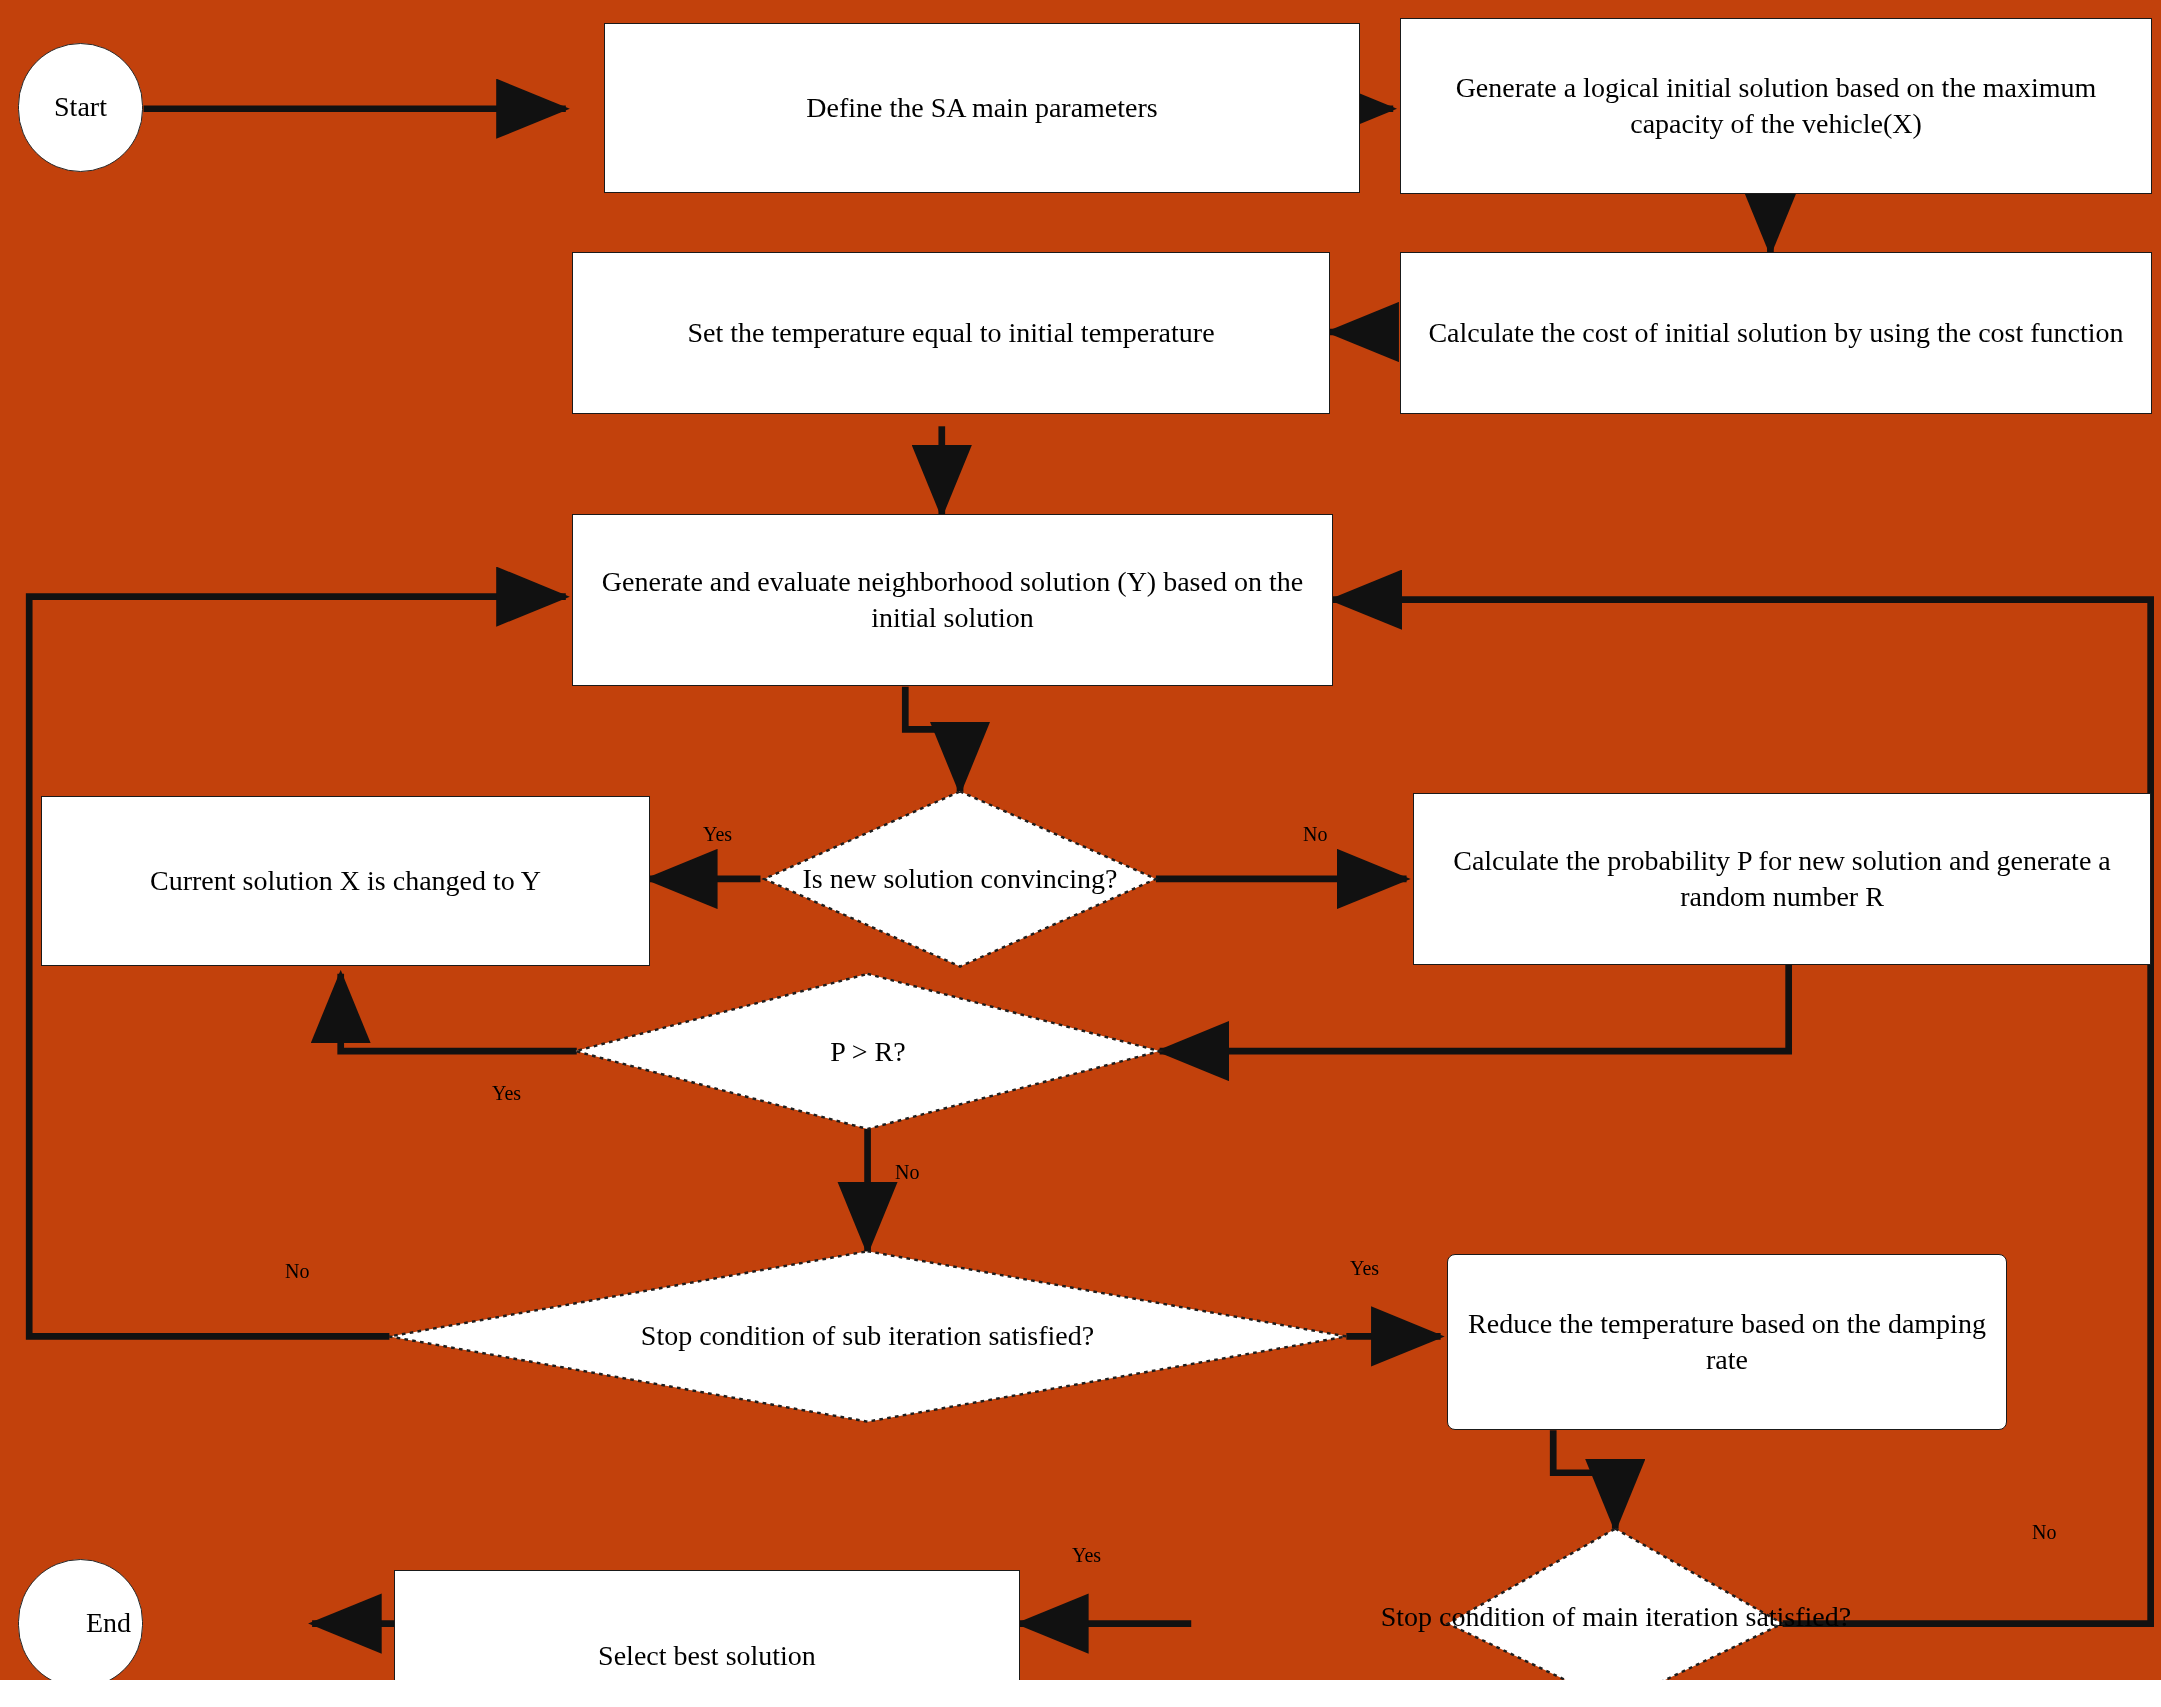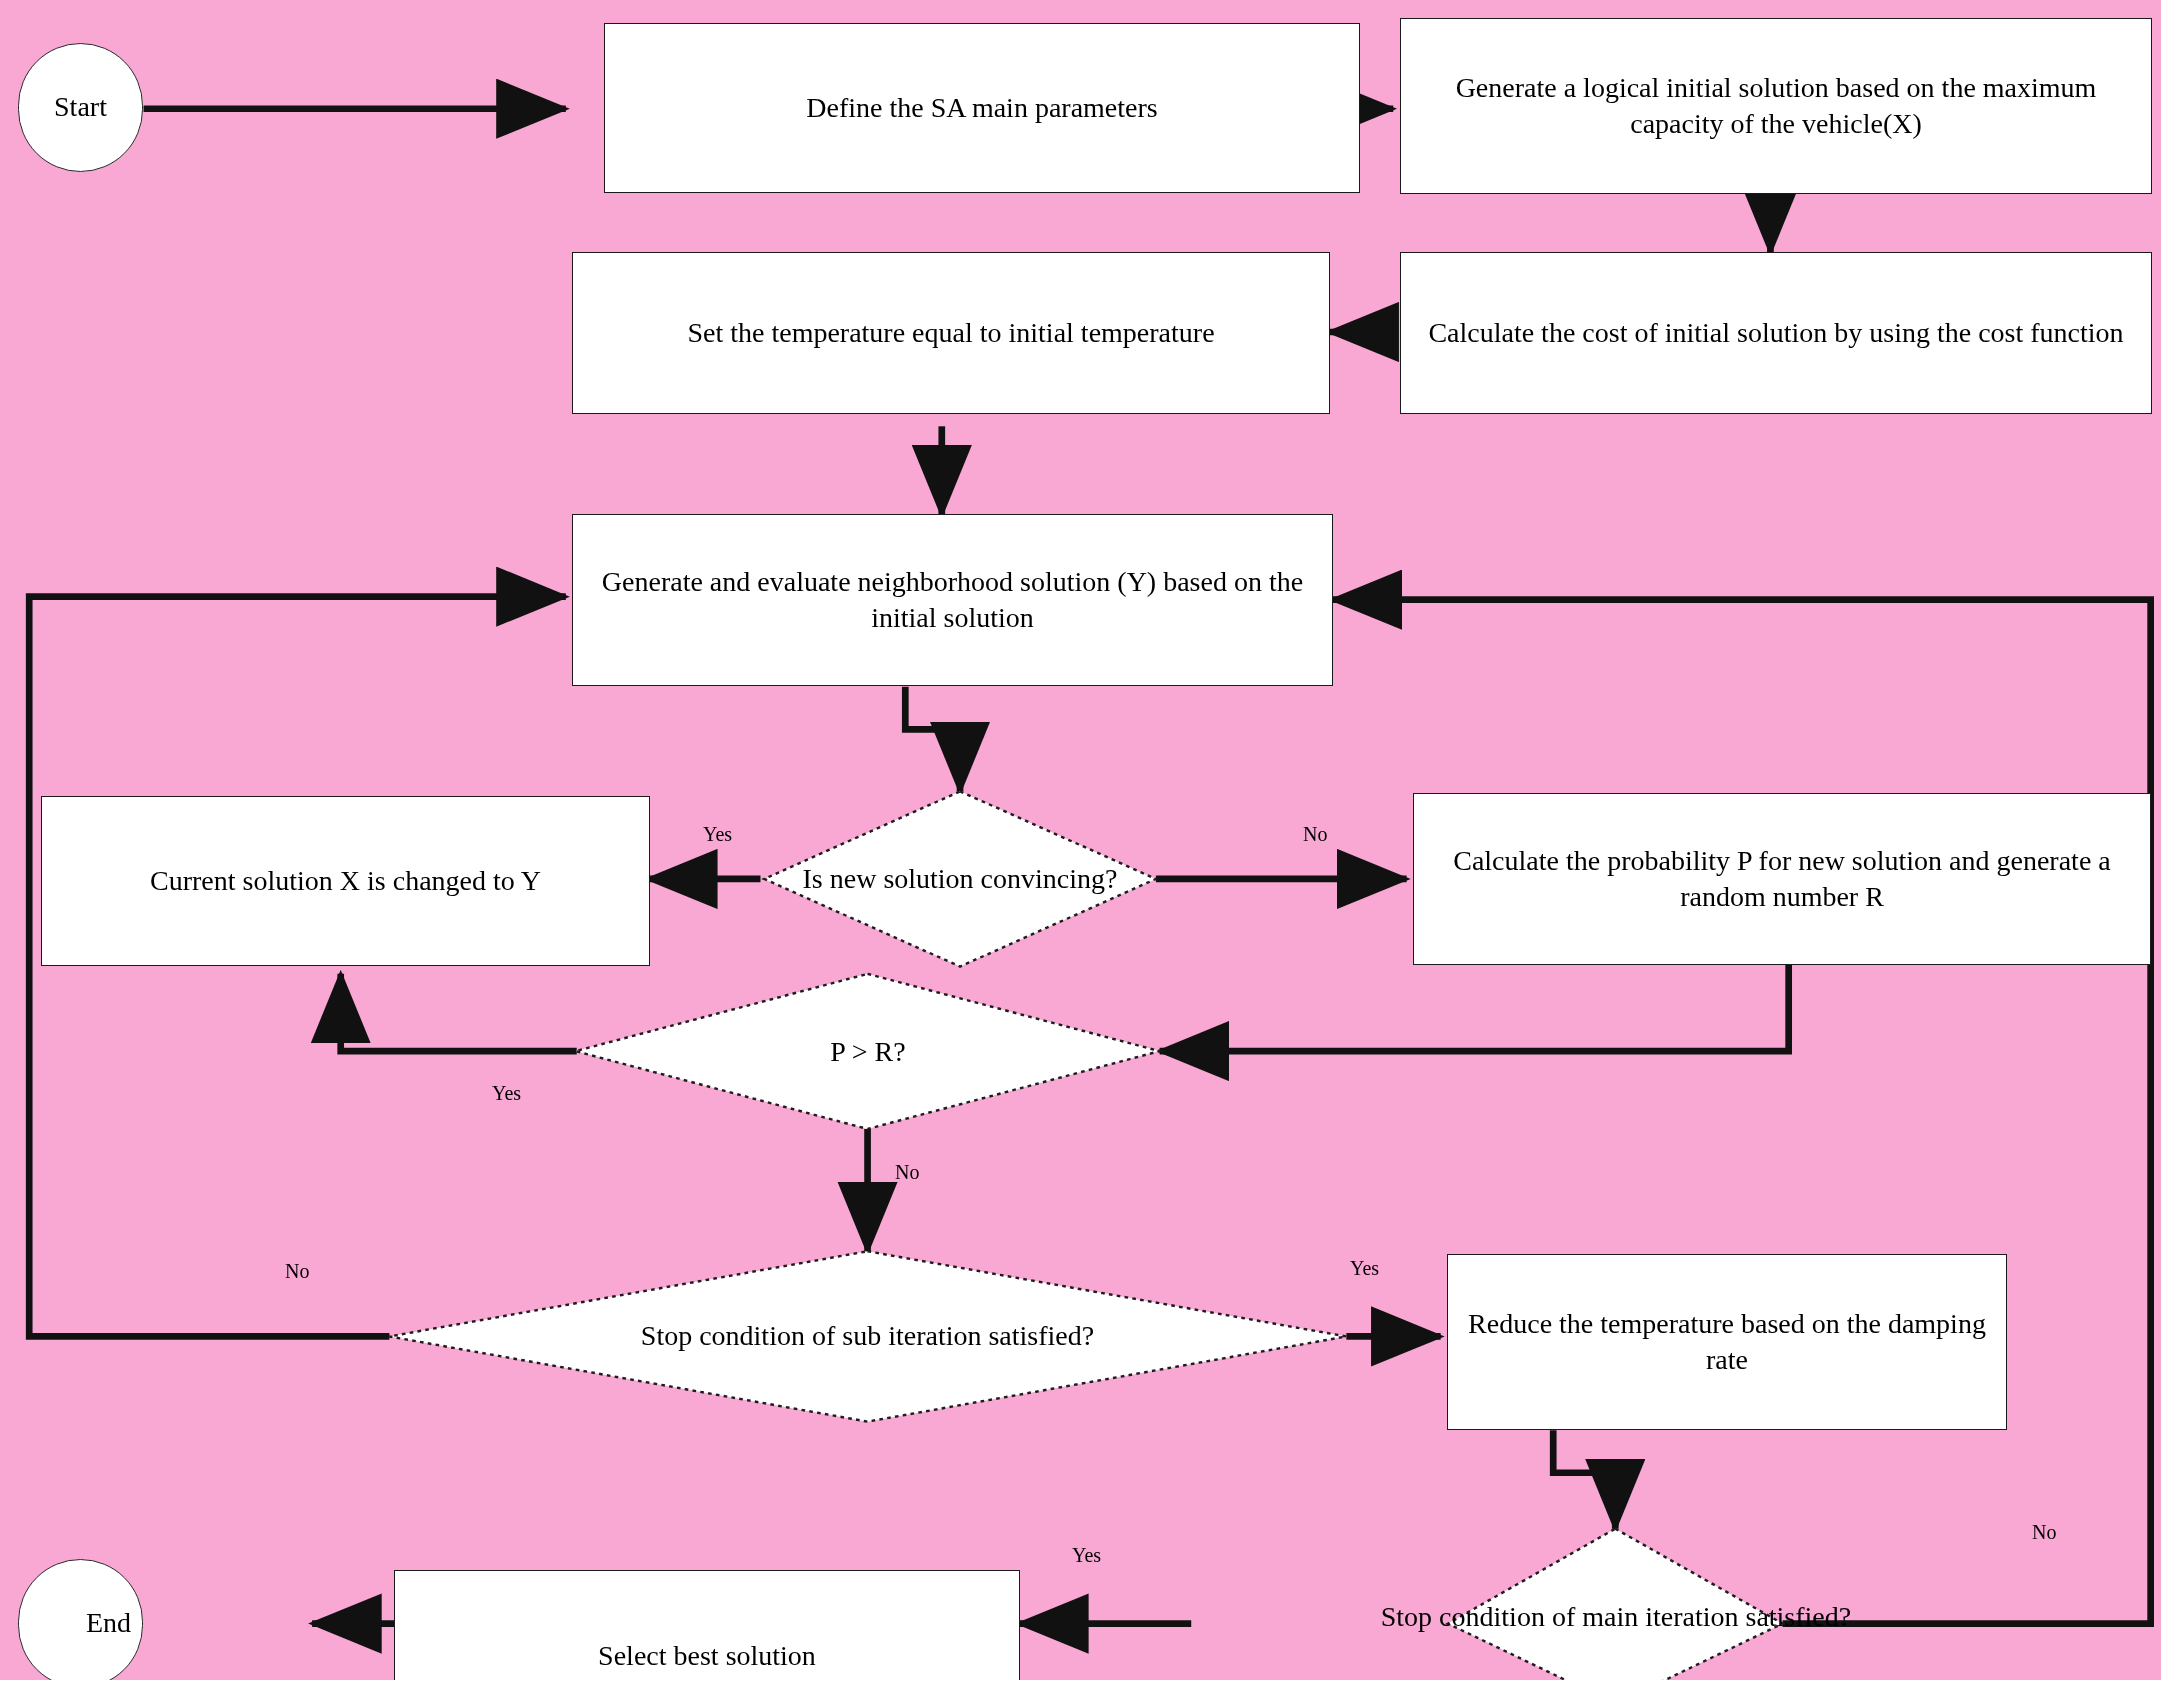--- a/index.html
+++ b/index.html
@@ -1,17 +1,17 @@
 <!DOCTYPE html>
 <html style="font-size:9.7px"><head>
 <meta charset="utf-8">
 <style>
   html,body{margin:0;padding:0;background:#ffffff;}
   body{font-family:"Liberation Serif", serif;}
-  #stage{position:relative;width:2161px;height:1680px;background:#f9a8d4;overflow:hidden;}
+  #stage{position:relative;width:2161px;height:1680px;background:#c2410c;overflow:hidden;}
   svg#wires{position:absolute;left:0;top:0;width:2161px;height:1708px;}
   .node{position:absolute;box-sizing:border-box;display:flex;align-items:center;justify-content:center;text-align:center;background:#fff;}
   .proc{border:1.8px solid #1a1a1a;}
   .term{border:1.8px solid #2a2a2a;border-radius:608px;}
   .node .txt{display:block;line-height:1.30;color:#000;font-family:"Liberation Serif", serif;font-size:28px;padding:0 11px;}
   .diamond{position:absolute;}
   .diamond .dtxt{position:absolute;left:0;top:0;width:100%;height:100%;display:flex;align-items:center;justify-content:center;color:#000;font-family:"Liberation Serif", serif;font-size:28px;text-align:center;}
   .elabel{position:absolute;color:#000;font-family:"Liberation Serif", serif;font-size:20px;white-space:nowrap;}
 </style>
 </head>
@@ -95,21 +95,21 @@
   </div>
 
   <div class="node proc" style="left:41px;top:796px;width:609px;height:170px;">
     <span class="txt">Current solution X is changed to Y</span>
   </div>
 
   <div class="node proc" style="left:1413px;top:793px;width:738px;height:172px;">
     <span class="txt">Calculate the probability P for new solution and generate a random number R</span>
   </div>
 
-  <div class="node proc" style="left:1447px;top:1254px;width:560px;height:176px;">
+  <div class="node proc" style="left:1447px;top:1254px;width:560px;height:176px;border-radius:8px;">
     <span class="txt">Reduce the temperature based on the damping rate</span>
   </div>
 
   <div class="node proc" style="left:394px;top:1535px;width:626px;height:173px;margin-top:35px;">
     <span class="txt">Select best solution</span>
   </div>
 
   <div class="node term" style="left:18px;top:1559px;width:125px;height:129px;justify-content:flex-end;">
     <span class="txt">End</span>
   </div>

